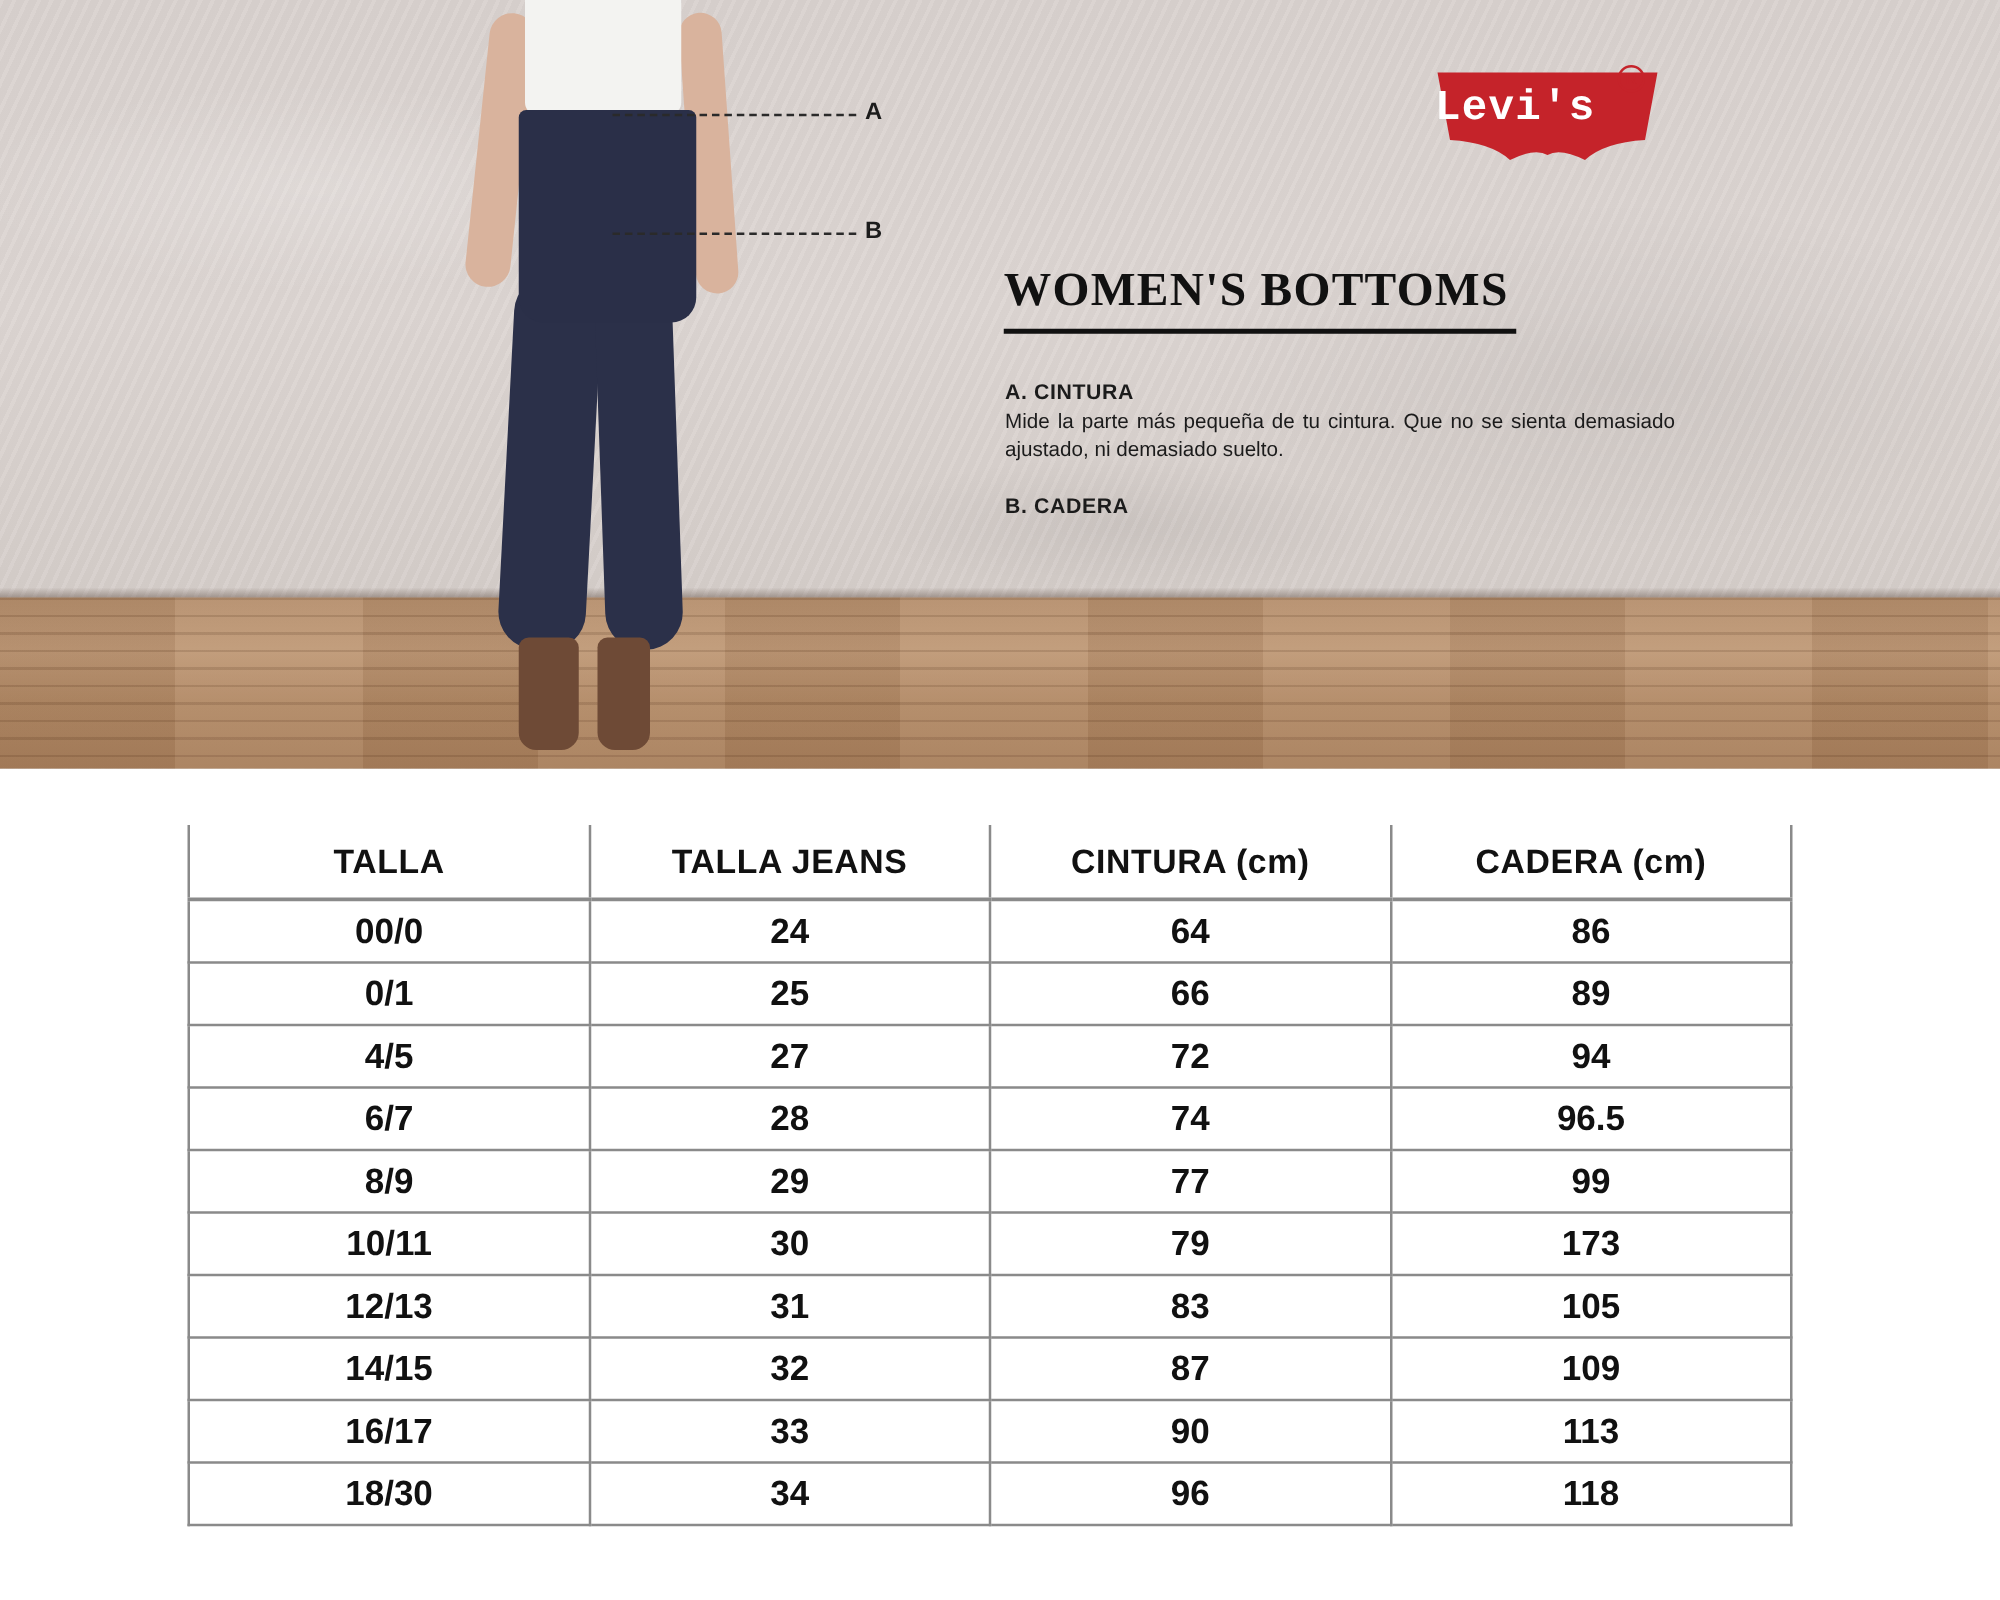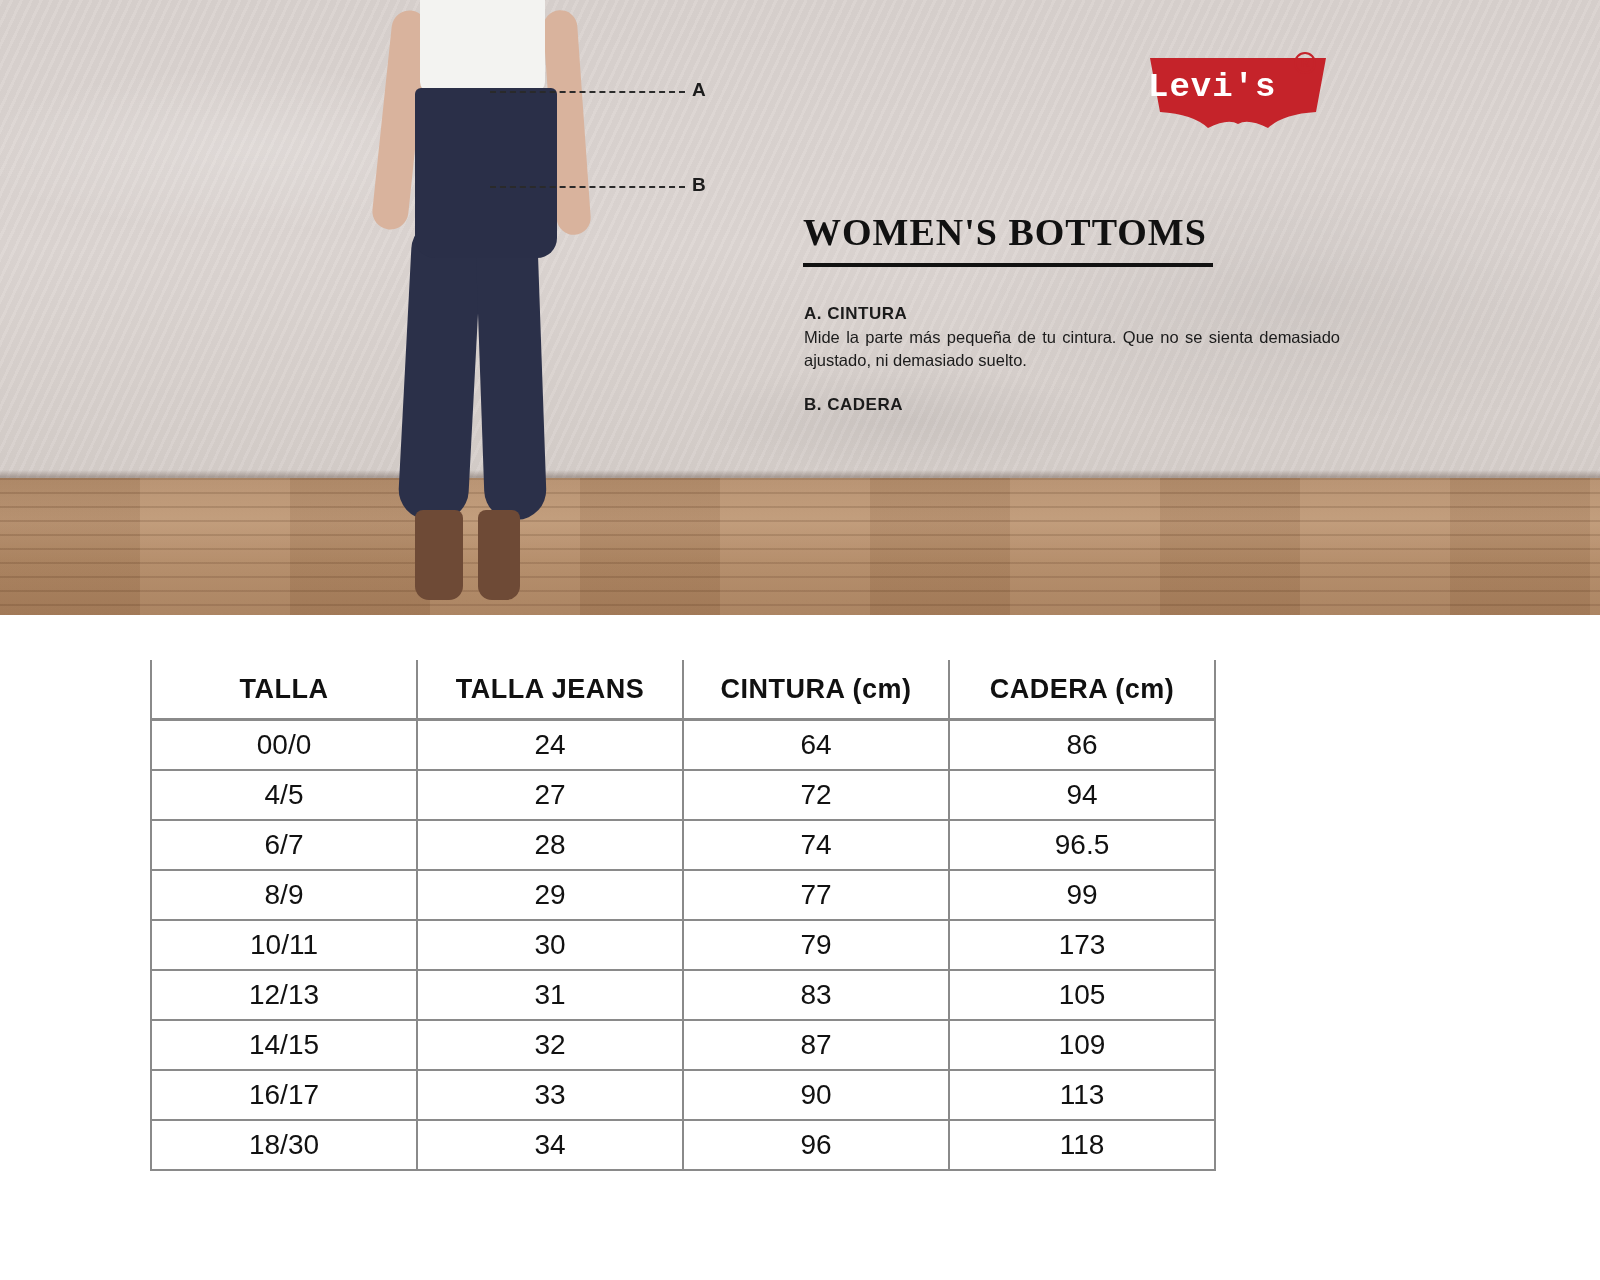--- a/index.html
+++ b/index.html
@@ -53,22 +53,22 @@
   .title-rule { position:absolute; left:803px; top:263px; width:410px; height:4px; background:#111; }
 
   .instr { position:absolute; left:804px; width:536px; font-family:Liberation Sans, sans-serif; color:#1b1b1b; }
   .instr h3 { margin:0; font-size:17px; font-weight:700; letter-spacing:0.5px; }
   .instr p { margin:2px 0 0 0; font-size:16.5px; line-height:23px; text-align:justify; }
   .instr.a { top:304px; }
   .instr.b { top:395px; }
 
   
   .table-wrap { position:absolute; left:150px; top:660px; width:1284px; }
-  table { border-collapse:collapse; width:1066px; table-layout:fixed; font-family:"Liberation Sans", sans-serif; }
-  th, td { text-align:center; color:#111; border-left:2px solid #8a8a8a; border-right:2px solid #8a8a8a; }
+  table { border-collapse:collapse; width:1284px; table-layout:fixed; font-family:"Liberation Sans", sans-serif; }
+  th, td { text-align:center; color:#111; border-left:2px solid #8a8a8a; border-right:2px solid #8a8a8a;font-weight:bold; }
   th { height:56px; font-size:27px; font-weight:700; letter-spacing:0.5px; border-bottom:3px solid #8a8a8a; }
   td { height:46px; font-size:28px; border-bottom:2px solid #8a8a8a; }
   tr:last-child td { border-bottom:2px solid #8a8a8a; }
 </style>
 </head>
 <body>
 
 <div class="hero">
   <div class="texture"></div>
   <div class="floor-edge"></div>
@@ -121,20 +121,26 @@
       </tr>
     </thead>
     <tbody>
       <tr>
         <td>00/0</td>
         <td>24</td>
         <td>64</td>
         <td>86</td>
       </tr>
       <tr>
+        <td>0/1</td>
+        <td>25</td>
+        <td>66</td>
+        <td>89</td>
+      </tr>
+      <tr>
         <td>4/5</td>
         <td>27</td>
         <td>72</td>
         <td>94</td>
       </tr>
       <tr>
         <td>6/7</td>
         <td>28</td>
         <td>74</td>
         <td>96.5</td>

